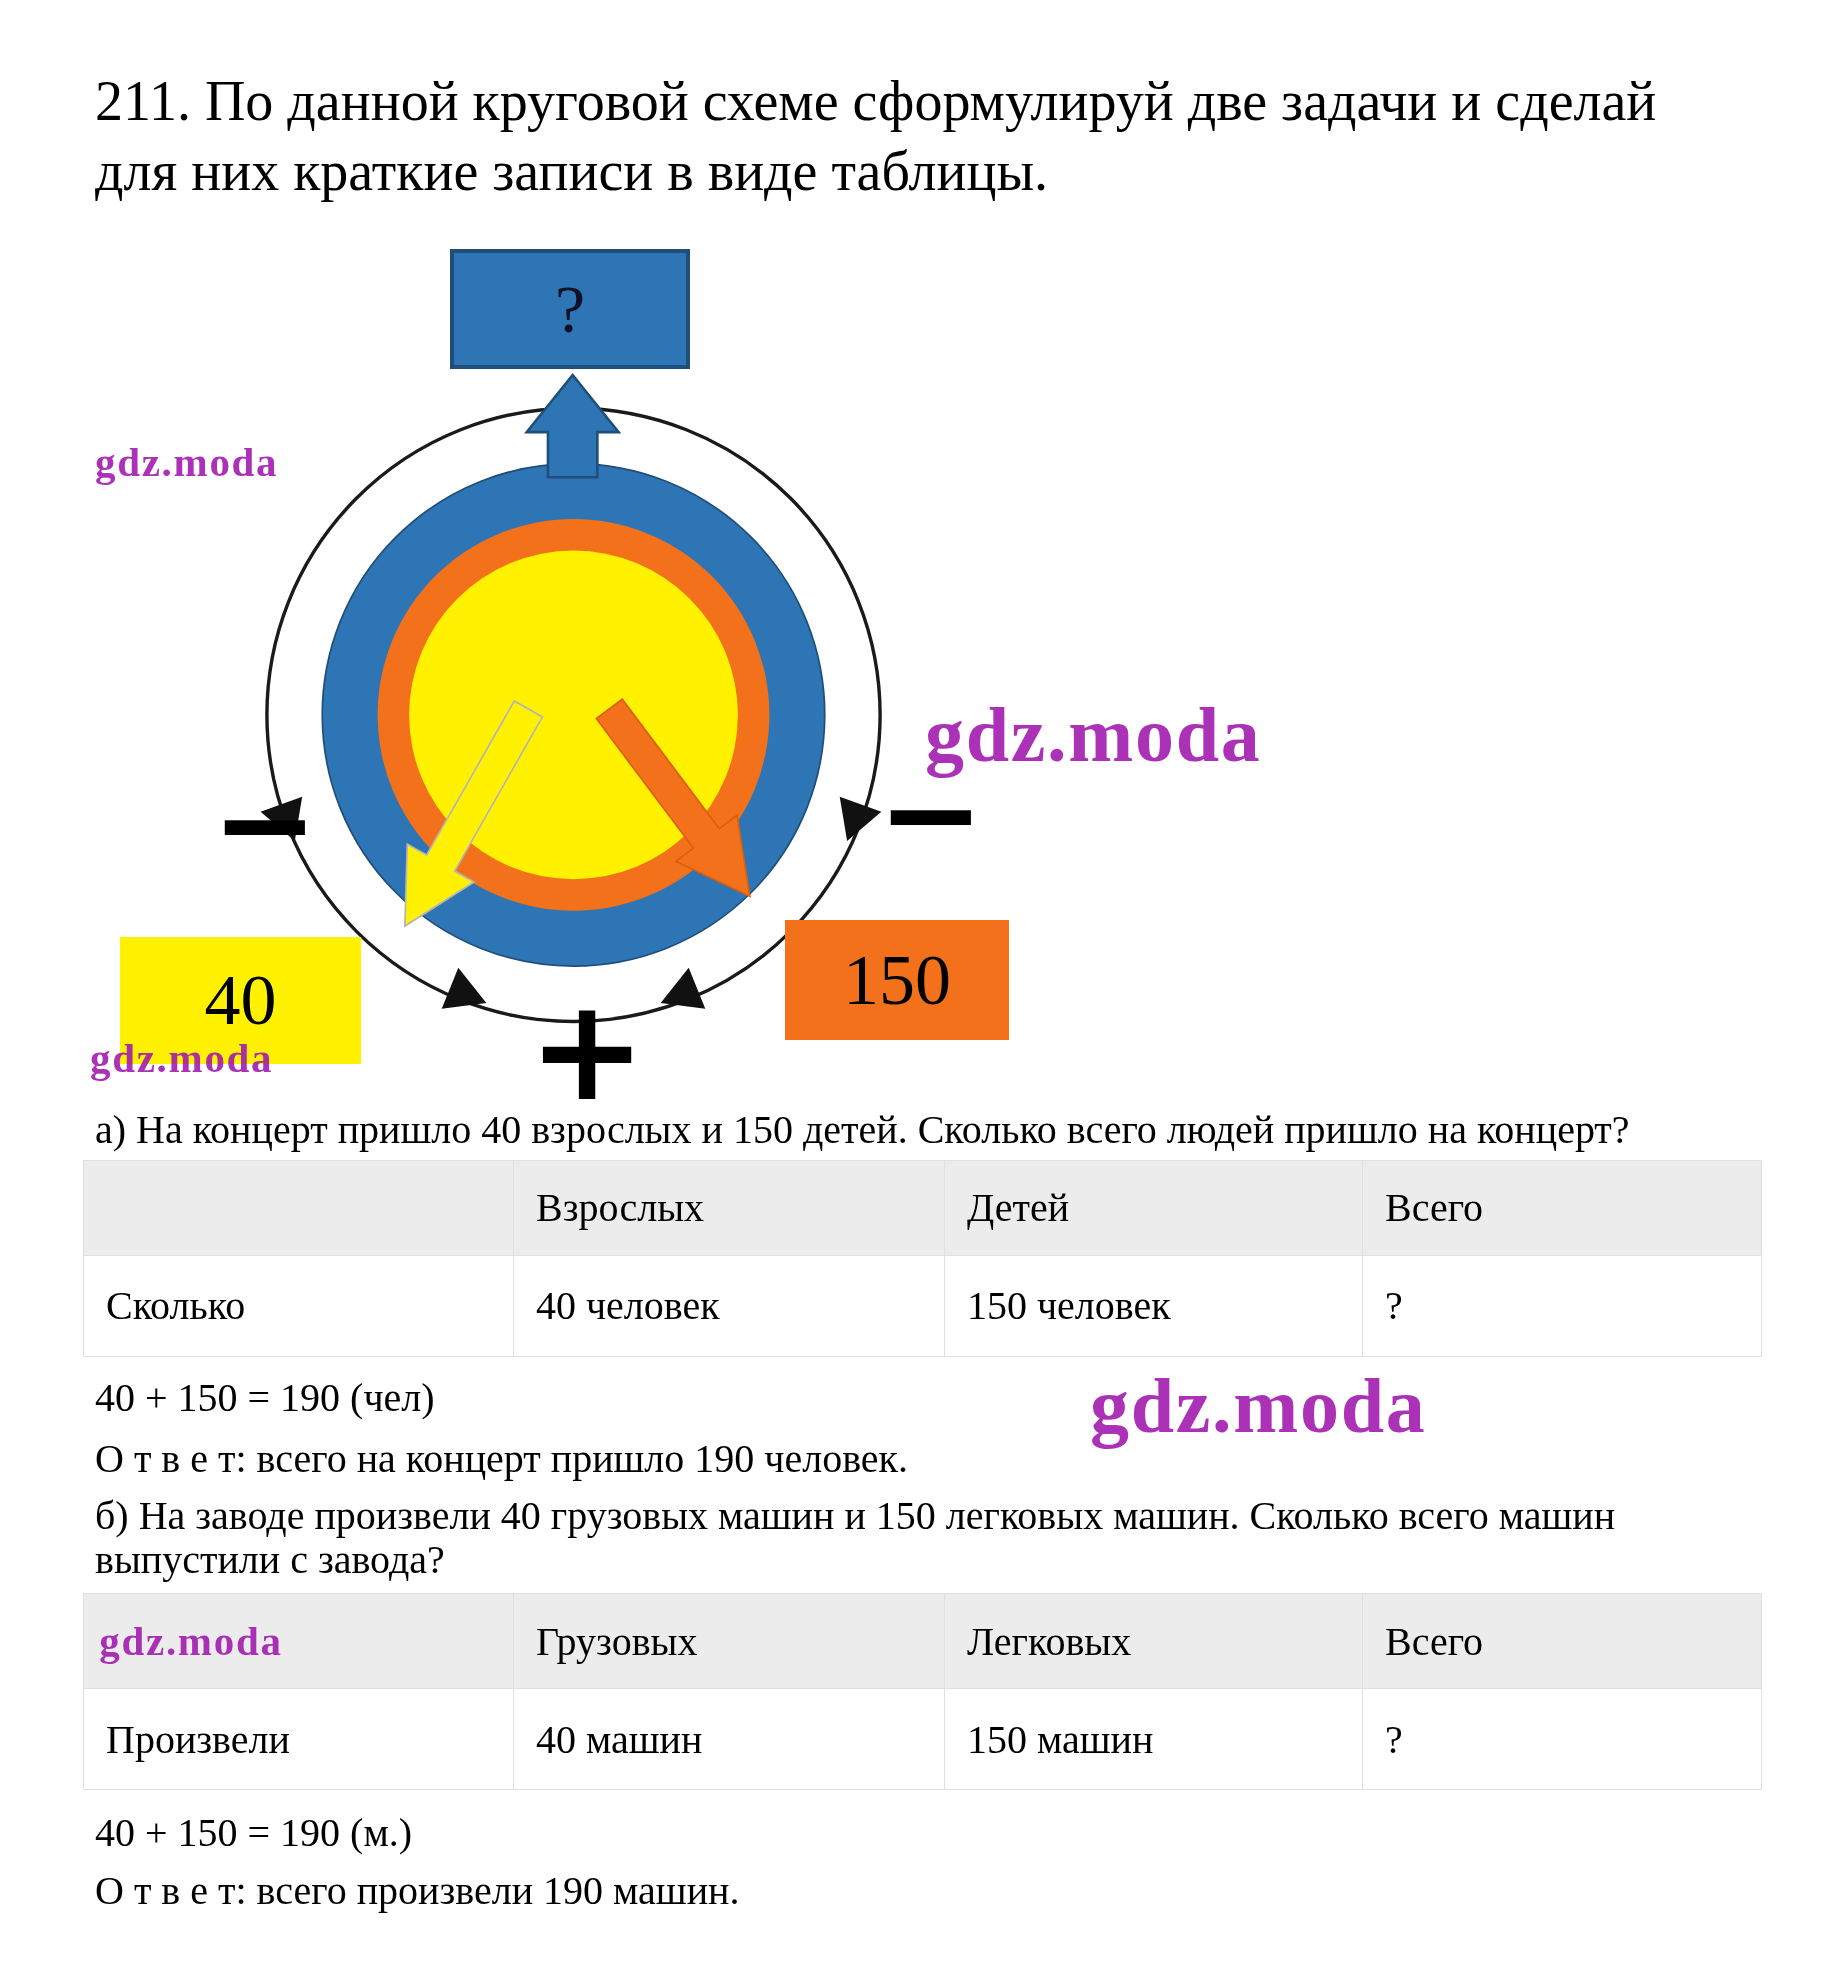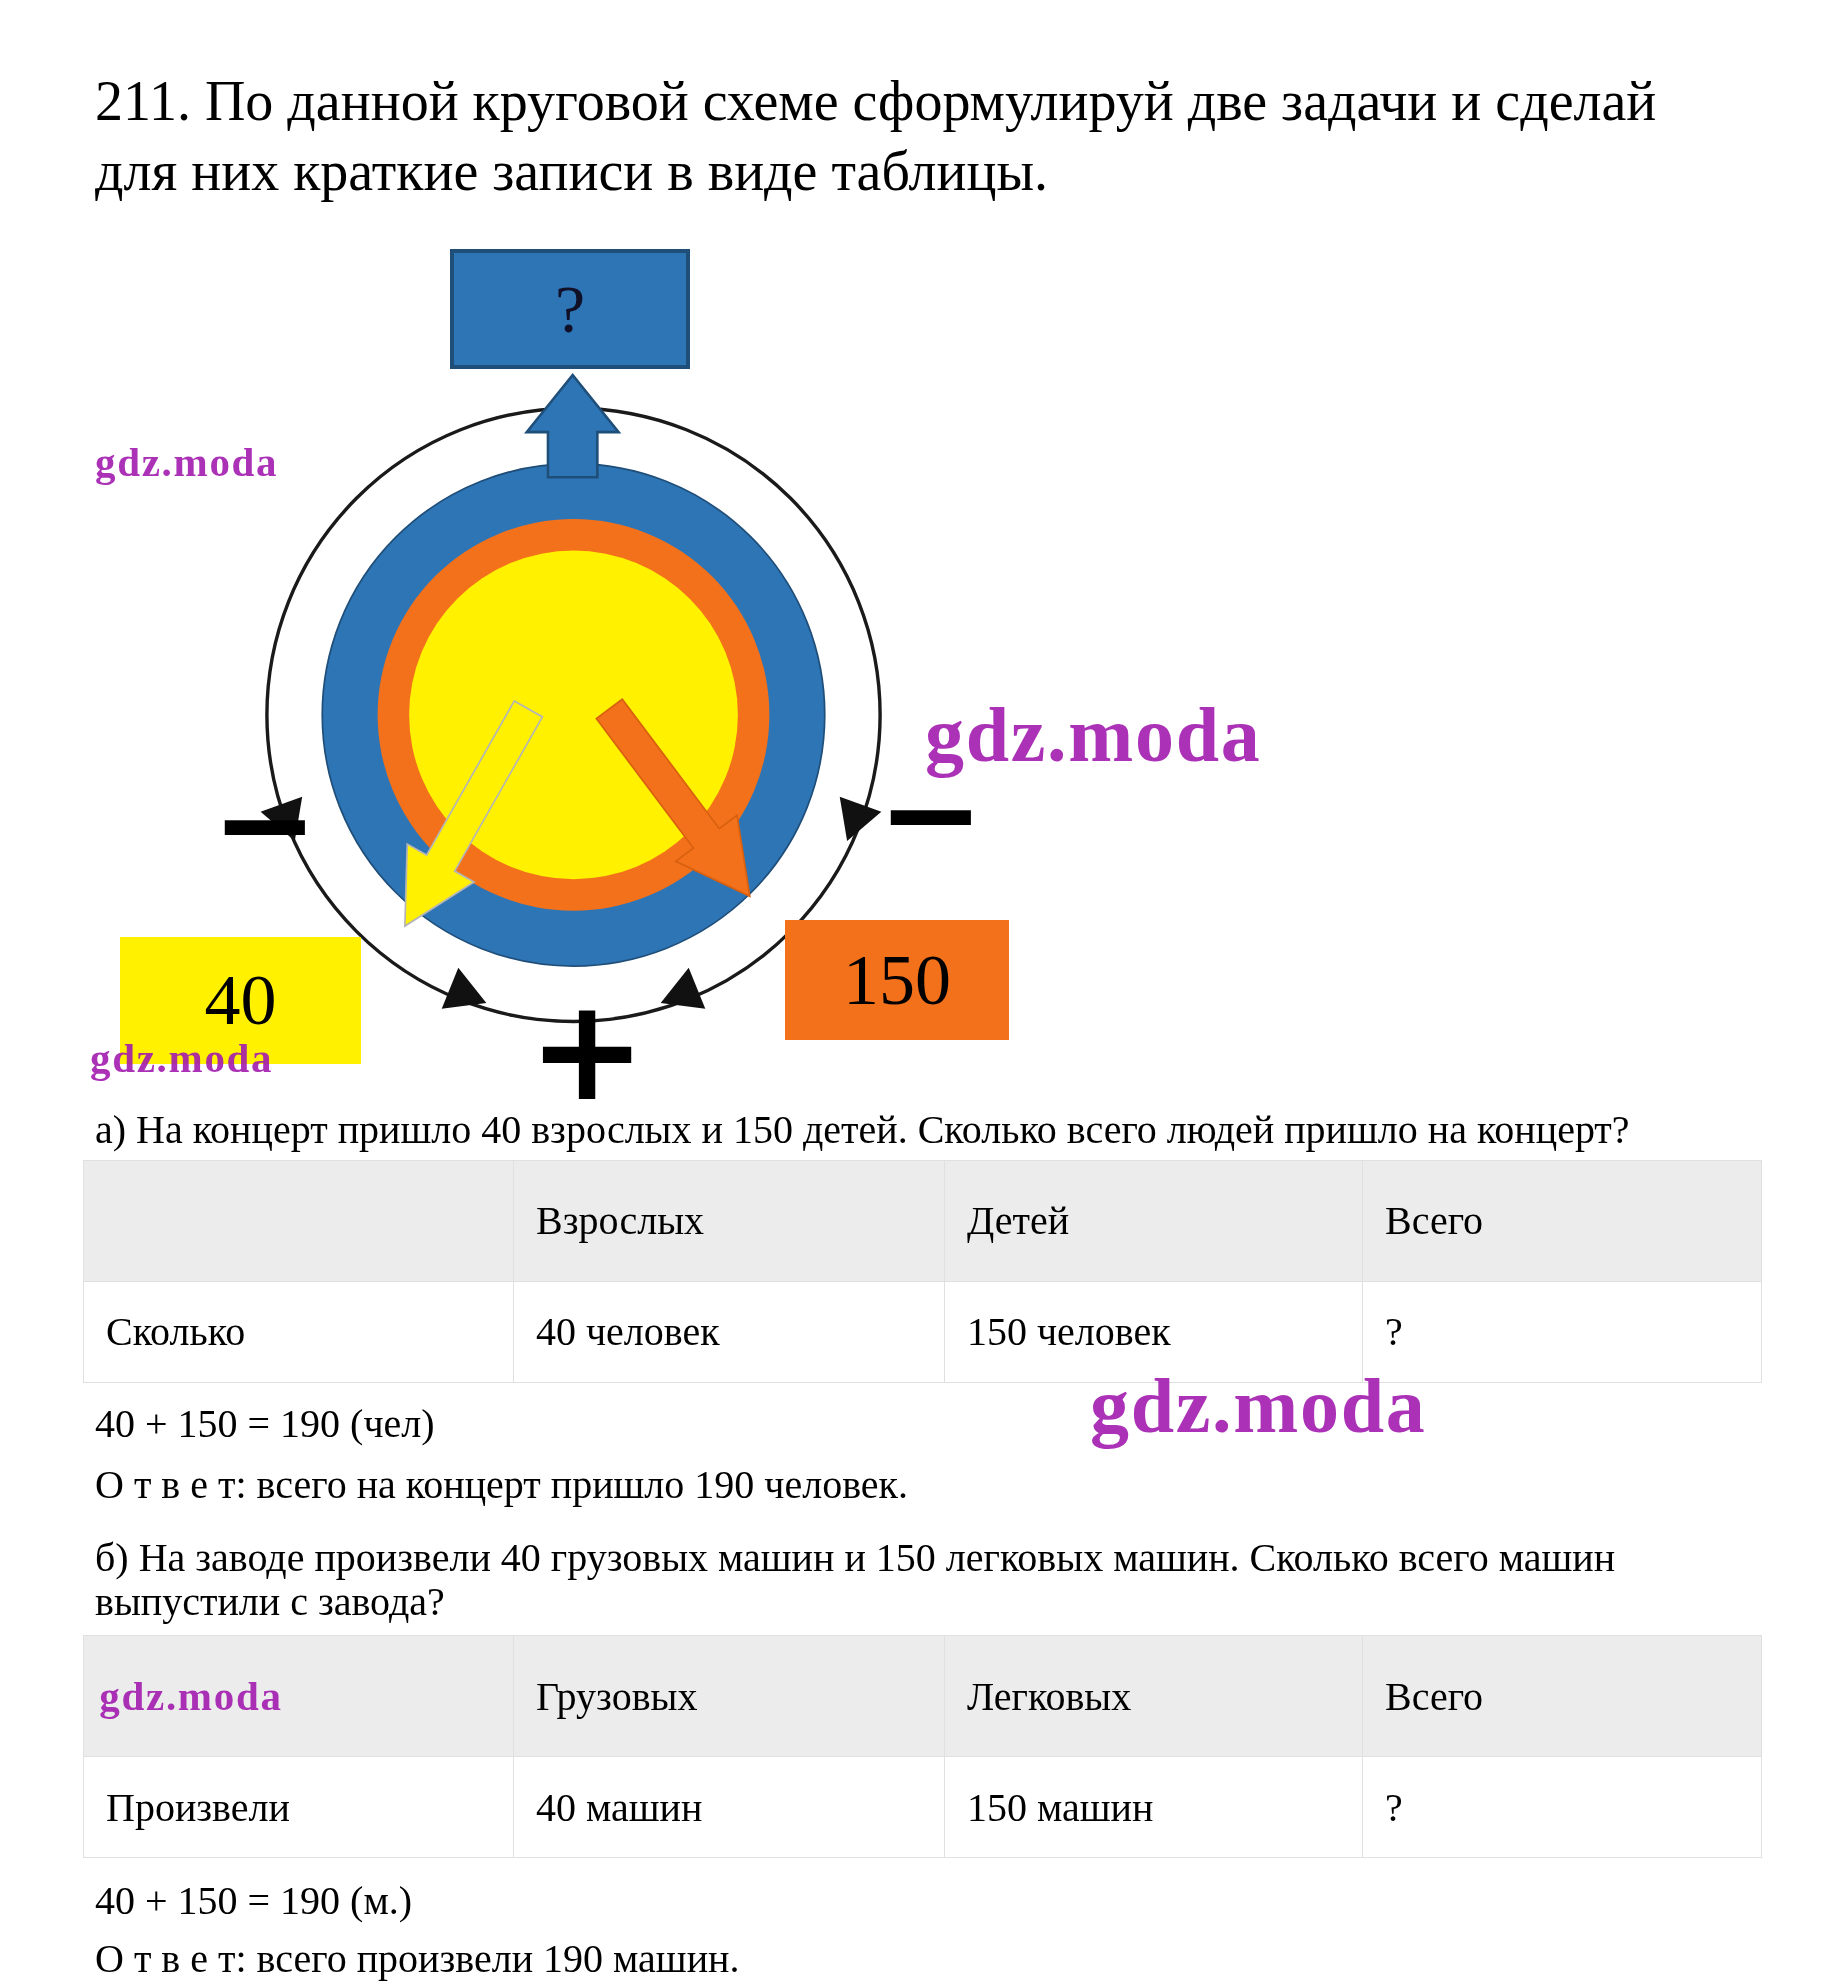--- a/index.html
+++ b/index.html
@@ -45,31 +45,31 @@
   .wm-large { font-size:78px; }
   .wm1 { position:absolute; left:95px;  top:189px; }
   .wm2 { position:absolute; left:925px; top:441px; }
   .wm3 { position:absolute; left:90px;  top:785px; }
   .wm4 { position:absolute; left:1090px; top:1361px; z-index:5; }
   
   p.text { font-size:40px; line-height:1.12; }
   .st-a  { margin:3.4px 102px 0 95px;  max-width:1601px; }
   .eq1   { margin:19px 0 16px 95px; }
   .ans1  { margin:6.8px 0 0 95px; }
-  .st-b  { margin:28px 102px 0 95px; max-width:1601px; }
+  .st-b  { margin:12px 102px 0 95px; max-width:1601px; }
   .eq2   { margin:20.4px 0 0 95px; }
   .ans2  { margin:13.6px 0 0 95px; }
   
   table { border-collapse:collapse; margin:6.8px 0 0 83px; width:1678px; table-layout:fixed; }
   .tbl2 { margin-top:10.2px; }
   th, td {
     border:1.7px solid #e0e0e0; font-size:40px; font-weight:normal;
     text-align:left; padding-left:22px; vertical-align:middle;
   }
-  th { background:#ececec; height:121px; }
+  th { background:#ececec; height:95px; }
   td { background:#ffffff; height:101px; }
   th.wm-cell { padding:0 0 0 15.3px; }
 </style>
 </head>
 <body>
 
 <h1 class="title">211. По данной круговой схеме сформулируй две задачи и сделай для них краткие записи в виде таблицы.</h1>
 
 <div class="diagram">
 

